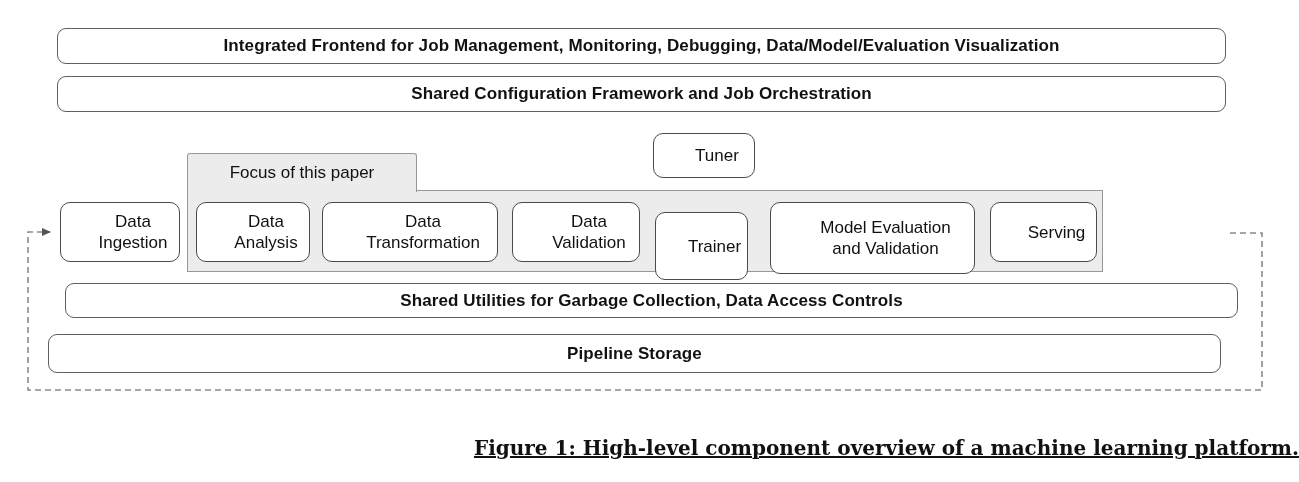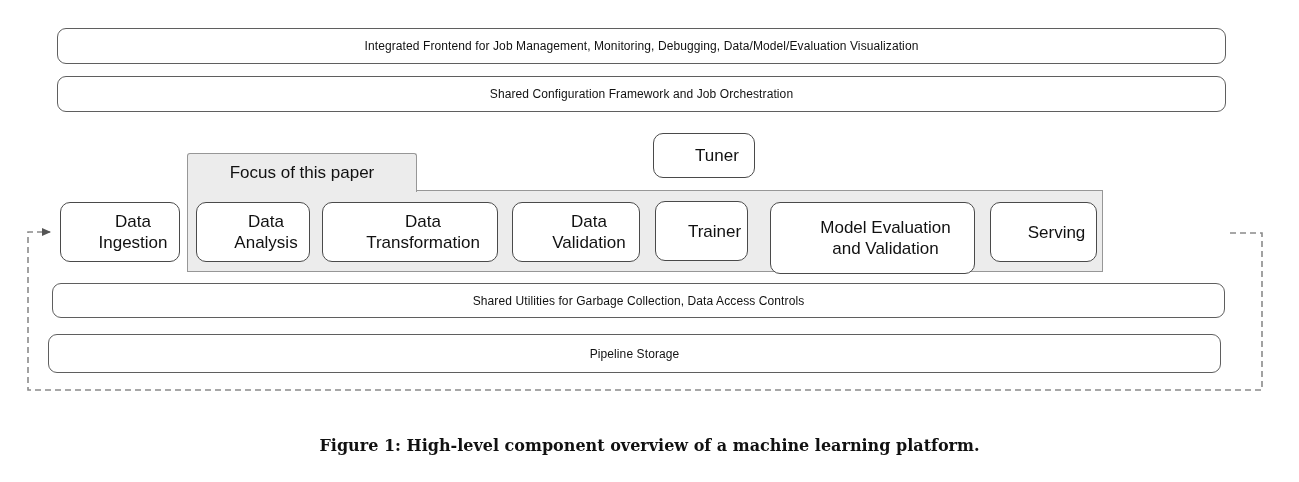--- a/index.html
+++ b/index.html
@@ -30,22 +30,22 @@
   .bar {
     position: absolute;
     box-sizing: border-box;
     background: #ffffff;
     border: 1.6px solid #5f5f5f;
     border-radius: 9px;
     display: flex;
     align-items: center;
     justify-content: center;
     text-align: center;
-    font-size: 12px;
-    font-weight: 400;
+    font-size: 17px;
+    font-weight: 700;
     letter-spacing: 0.1px;
     z-index: 3;
   }
   .node {
     position: absolute;
     box-sizing: border-box;
     background: #ffffff;
     border: 1.8px solid #4a4a4a;
     border-radius: 10px;
     display: flex;
@@ -86,26 +86,27 @@
     justify-content: center;
     font-size: 17px;
     font-weight: 400;
     z-index: 2;
   }
   .caption {
     position: absolute;
     left: 0;
     width: 100%;
     top: 436px;
-    text-align: center;
+    text-align: right;
     font-family: "DejaVu Serif", "Liberation Serif", serif;
     font-weight: bold;
-    font-size: 16px;
+    font-size: 20px;
     color: #111111;
     z-index: 3;
+    text-decoration: underline;
   }
 </style>
 </head>
 <body>
 
 <div class="canvas">
 
   <svg class="loop-svg" width="1299" height="482" viewBox="0 0 1299 482">
     <defs>
       <marker id="arrowhead" markerWidth="9" markerHeight="8" refX="8" refY="4" orient="auto" markerUnits="userSpaceOnUse">
@@ -145,35 +146,35 @@
   <div class="node" style="left:322px; top:202px; width:176px; height:60px">
     <span>Data
 Transformation</span>
   </div>
 
   <div class="node" style="left:512px; top:202px; width:128px; height:60px">
     <span>Data
 Validation</span>
   </div>
 
-  <div class="node" style="left:655px; top:201px; width:93px; height:60px">
+  <div class="node" style="left:655px; top:212px; width:93px; height:68px">
     <span>Trainer</span>
   </div>
 
   <div class="node" style="left:770px; top:202px; width:205px; height:72px">
     <span>Model Evaluation
 and Validation</span>
   </div>
 
   <div class="node" style="left:990px; top:202px; width:107px; height:60px">
     <span>Serving</span>
   </div>
 
 
-  <div class="bar" style="left:52px; top:283px; width:1173px; height:35px">
+  <div class="bar" style="left:65px; top:283px; width:1173px; height:35px">
     <span>Shared Utilities for Garbage Collection, Data Access Controls</span>
   </div>
 
   <div class="bar" style="left:48px; top:334px; width:1173px; height:39px">
     <span>Pipeline Storage</span>
   </div>
 
   <div class="caption">Figure 1: High-level component overview of a machine learning platform.</div>
 
 </div>

